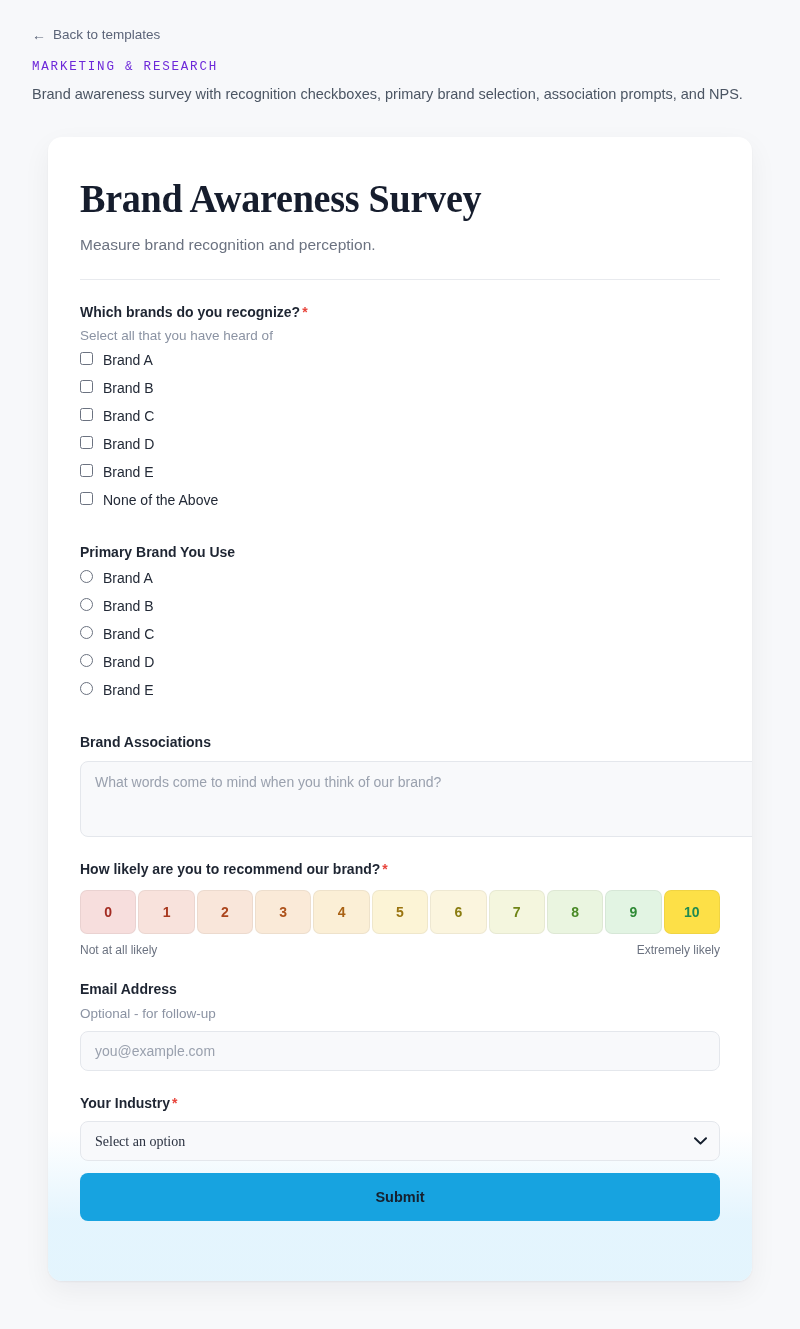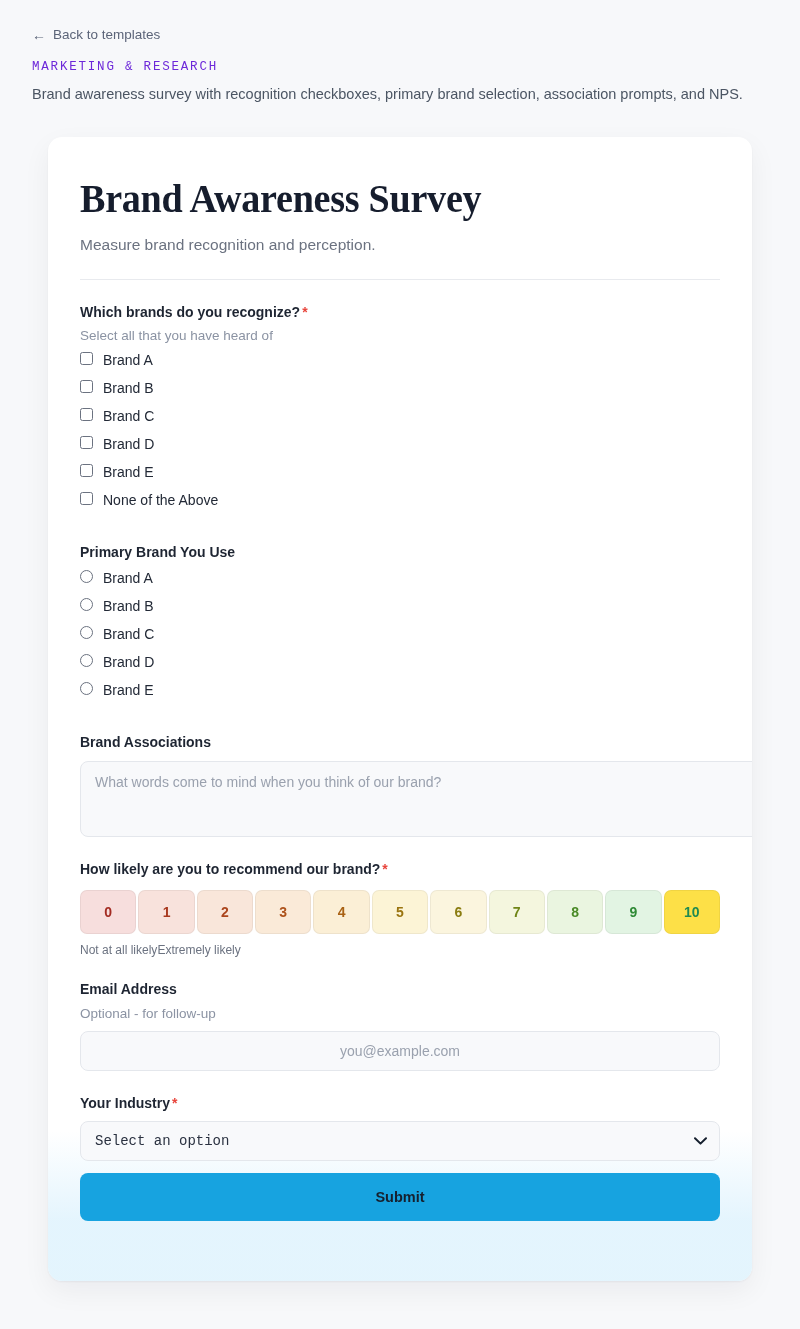--- a/index.html
+++ b/index.html
@@ -119,48 +119,47 @@
   }
   .nps-btn {
     flex: 1 1 0; height: 44px;
     border-radius: 7px; border: 1px solid rgba(0,0,0,.05);
     display: flex; align-items: center; justify-content: center;
     font-size: 14px; font-weight: 700;
     cursor: pointer;
   }
   .nps-legend {
     margin-top: 9px; width: 640px;
-    display: flex; justify-content: flex-start;
+    display: flex; justify-content: space-between;
     font-size: 12px; color: #6b7280;
   }
 
   
   .input {
     margin-top: 10px;
     width: 640px; height: 40px;
     background: #f8f9fb;
     border: 1px solid #e4e7ec;
     border-radius: 8px;
     padding: 0 14px;
     font-family: "Liberation Sans", sans-serif;
     font-size: 14px; color: #2a3140;
     display: block;
-    text-align: center;
   }
   .input::placeholder { color: #9aa1ae; }
 
   
   .select-wrap { position: relative; width: 640px; margin-top: 10px; }
   .select {
     width: 100%; height: 40px;
     background: #f8f9fb;
     border: 1px solid #e4e7ec;
     border-radius: 8px;
     padding: 0 34px 0 14px;
-    font-family: Liberation Mono, monospace;
+    font-family: Liberation Serif, serif;
     font-size: 14px; color: #2a3140;
     -webkit-appearance: none; appearance: none;
   }
   .chev {
     position: absolute; right: 13px; top: 50%;
     transform: translateY(-50%);
     pointer-events: none; line-height: 0;
   }
 
   

